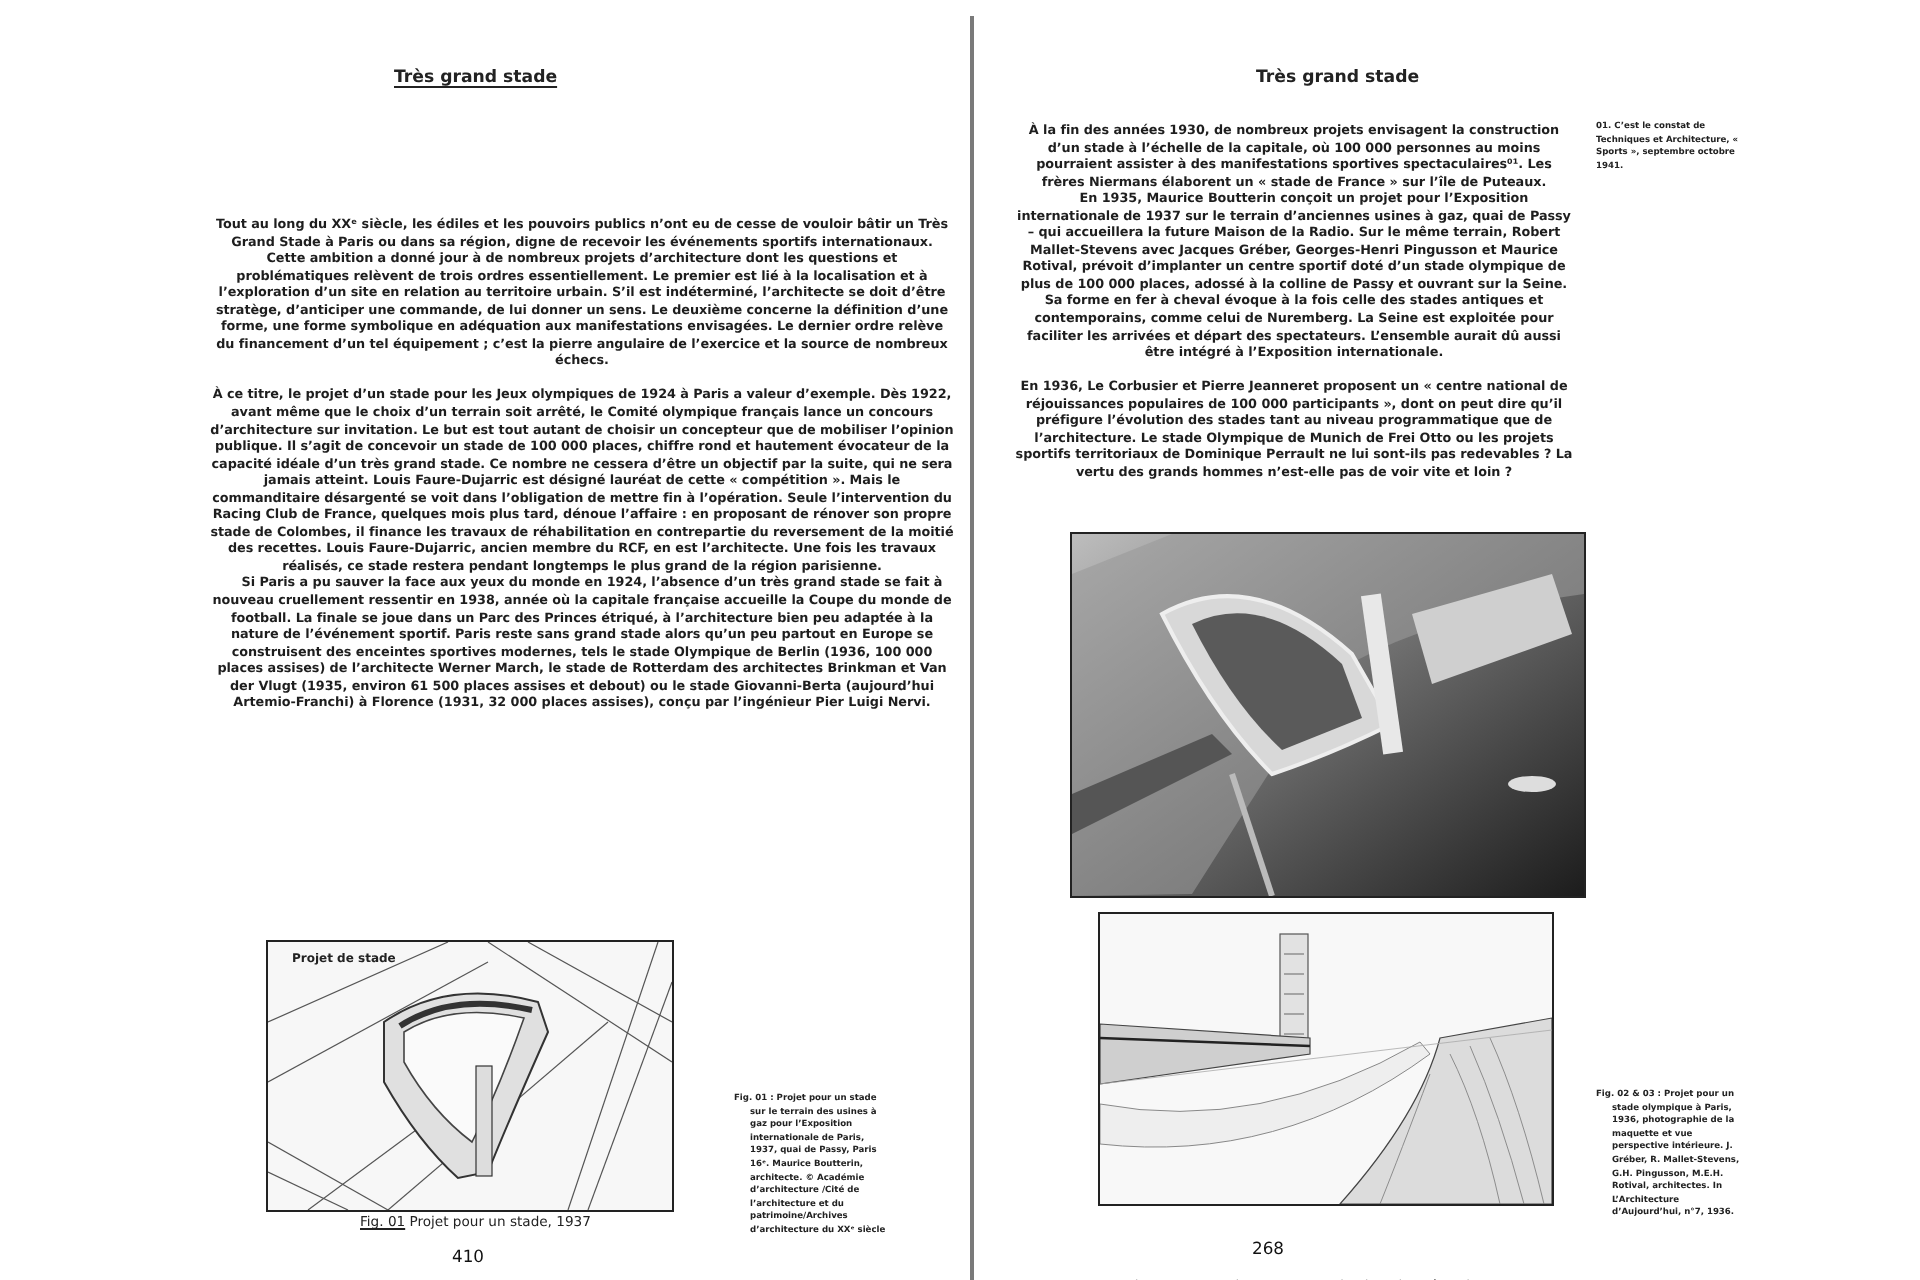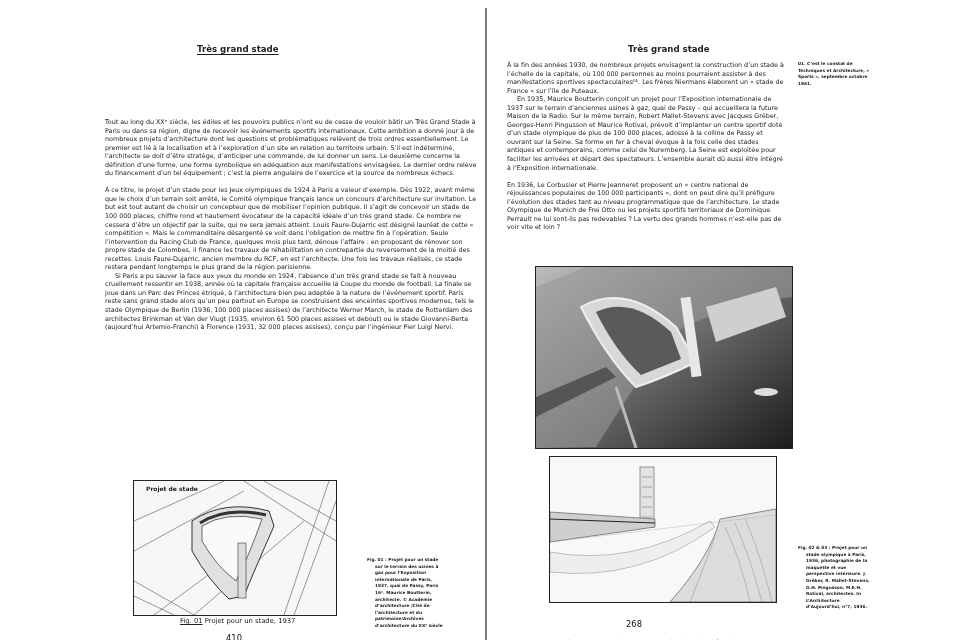--- a/index.html
+++ b/index.html
@@ -1,26 +1,26 @@
 <!DOCTYPE html>
 <html><head>
 <meta charset="utf-8">
 <style>
   html, body { margin:0; padding:0; }
   body { width:960px; height:640px; background:#ffffff; position:relative; overflow:hidden;
          font-family:"DejaVu Sans", sans-serif; color:#1a1a1a; }
-  .page { position:absolute; top:14px; height:576px; }
+  .page { position:absolute; top:4px; height:576px; }
   .page-left { left:0; width:485px; }
   .page-right { left:487px; width:473px; }
   .gutter { position:absolute; left:485px; top:8px; width:2px; height:632px; background:#7a7a7a; }
   .running-head { position:absolute; font-size:8.6px; font-weight:bold; color:#222; white-space:nowrap; }
   .left-head { left:197px; top:30px; text-decoration:underline; text-underline-offset:2px; }
   .right-head { left:628px; top:30px; }
   .body-text { position:absolute; font-size:6.4px; line-height:8.55px; color:#1e1e1e; letter-spacing:-0.02px; }
-  .body-text p { margin:0 0 8.5px 0; text-align:left; }
+  .body-text p { margin:0 0 8.5px 0; text-align:center;font-weight:bold; }
   .body-text p.indent { text-indent:10px; margin-top:-8.5px; }
   .left-text { left:105px; top:104px; width:372px; }
   .right-text { left:507px; top:61px; width:280px; }
   .fig { position:absolute; border:1px solid #222; background:#f4f4f4; overflow:hidden; }
   .fig svg { width:100%; height:100%; display:block; }
   .fig-01 { left:133px; top:466px; width:202px; height:134px; }
   .fig-02 { left:535px; top:266px; width:256px; height:181px; background:#333; }
   .fig-03 { left:549px; top:456px; width:226px; height:145px; }
   .caption { position:absolute; font-size:6.8px; white-space:nowrap; color:#222; }
   .caption .fig-ref { text-decoration:underline; }

